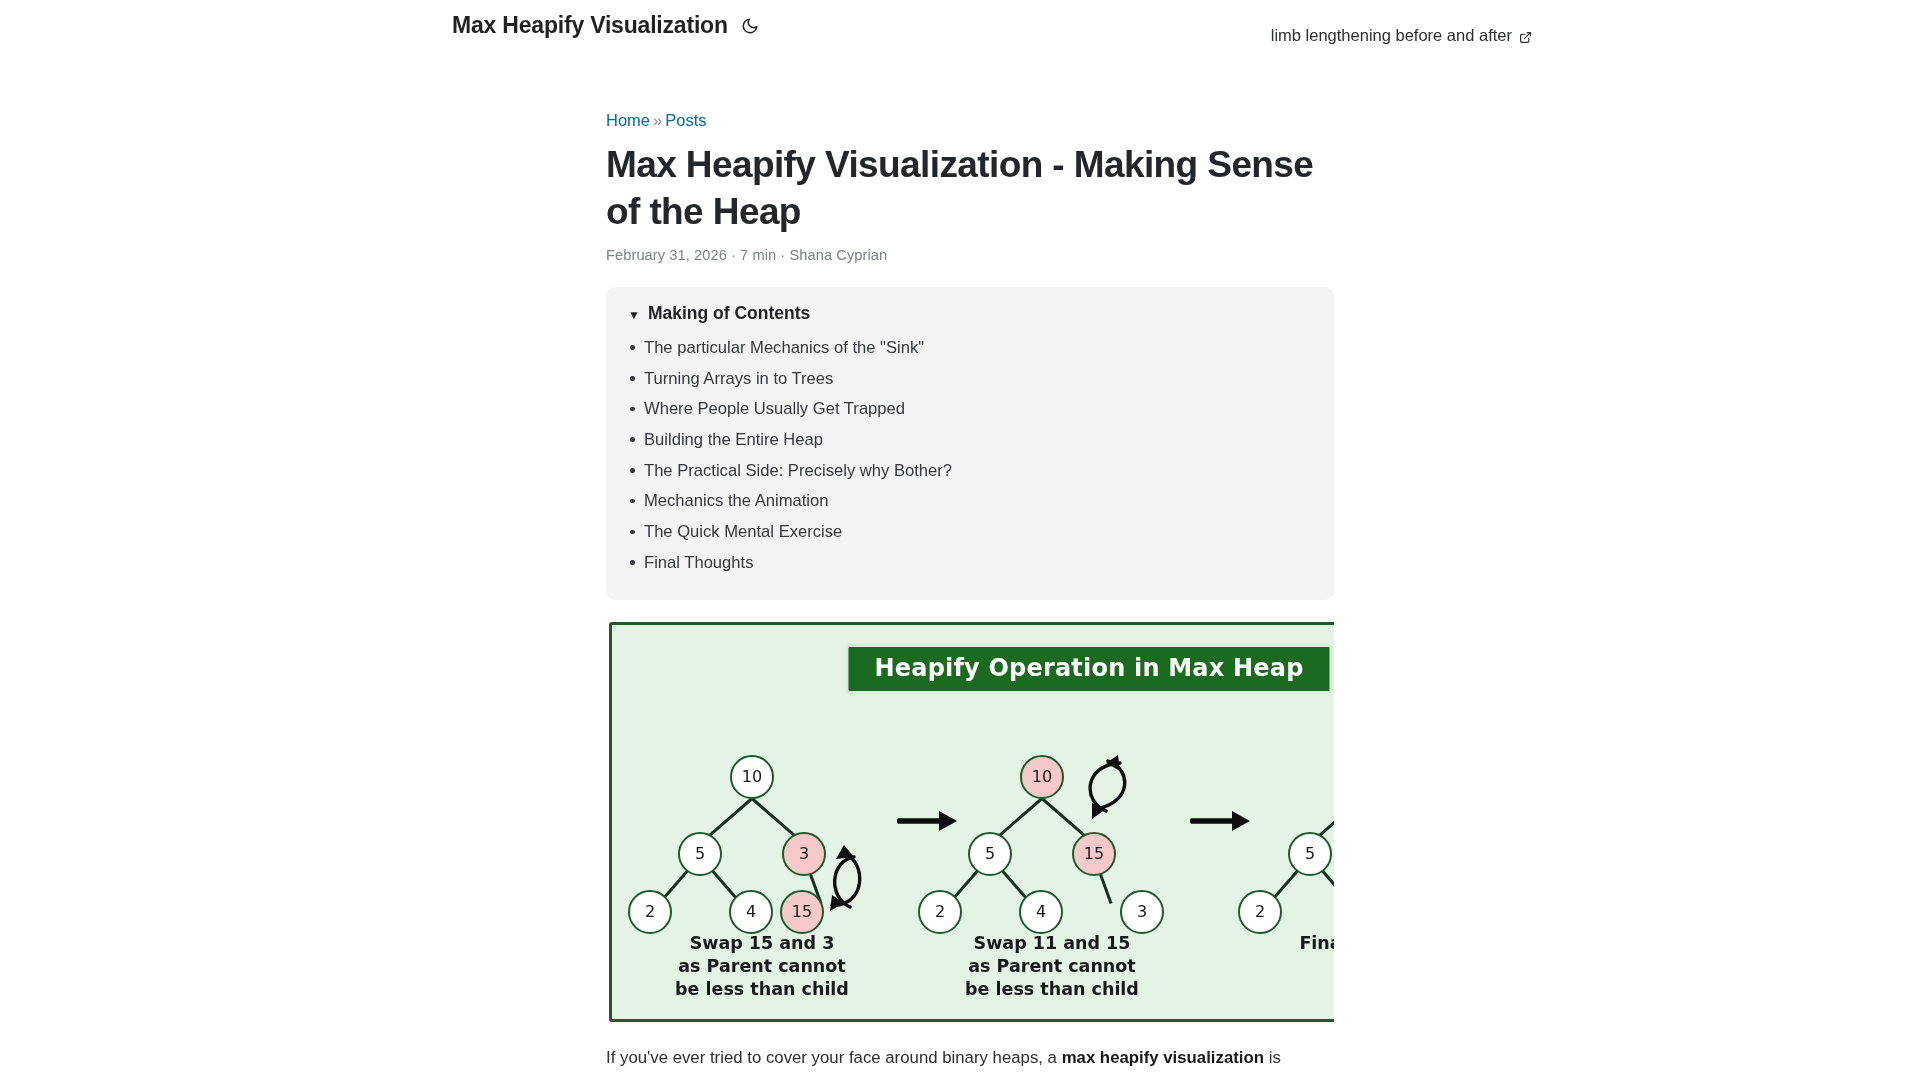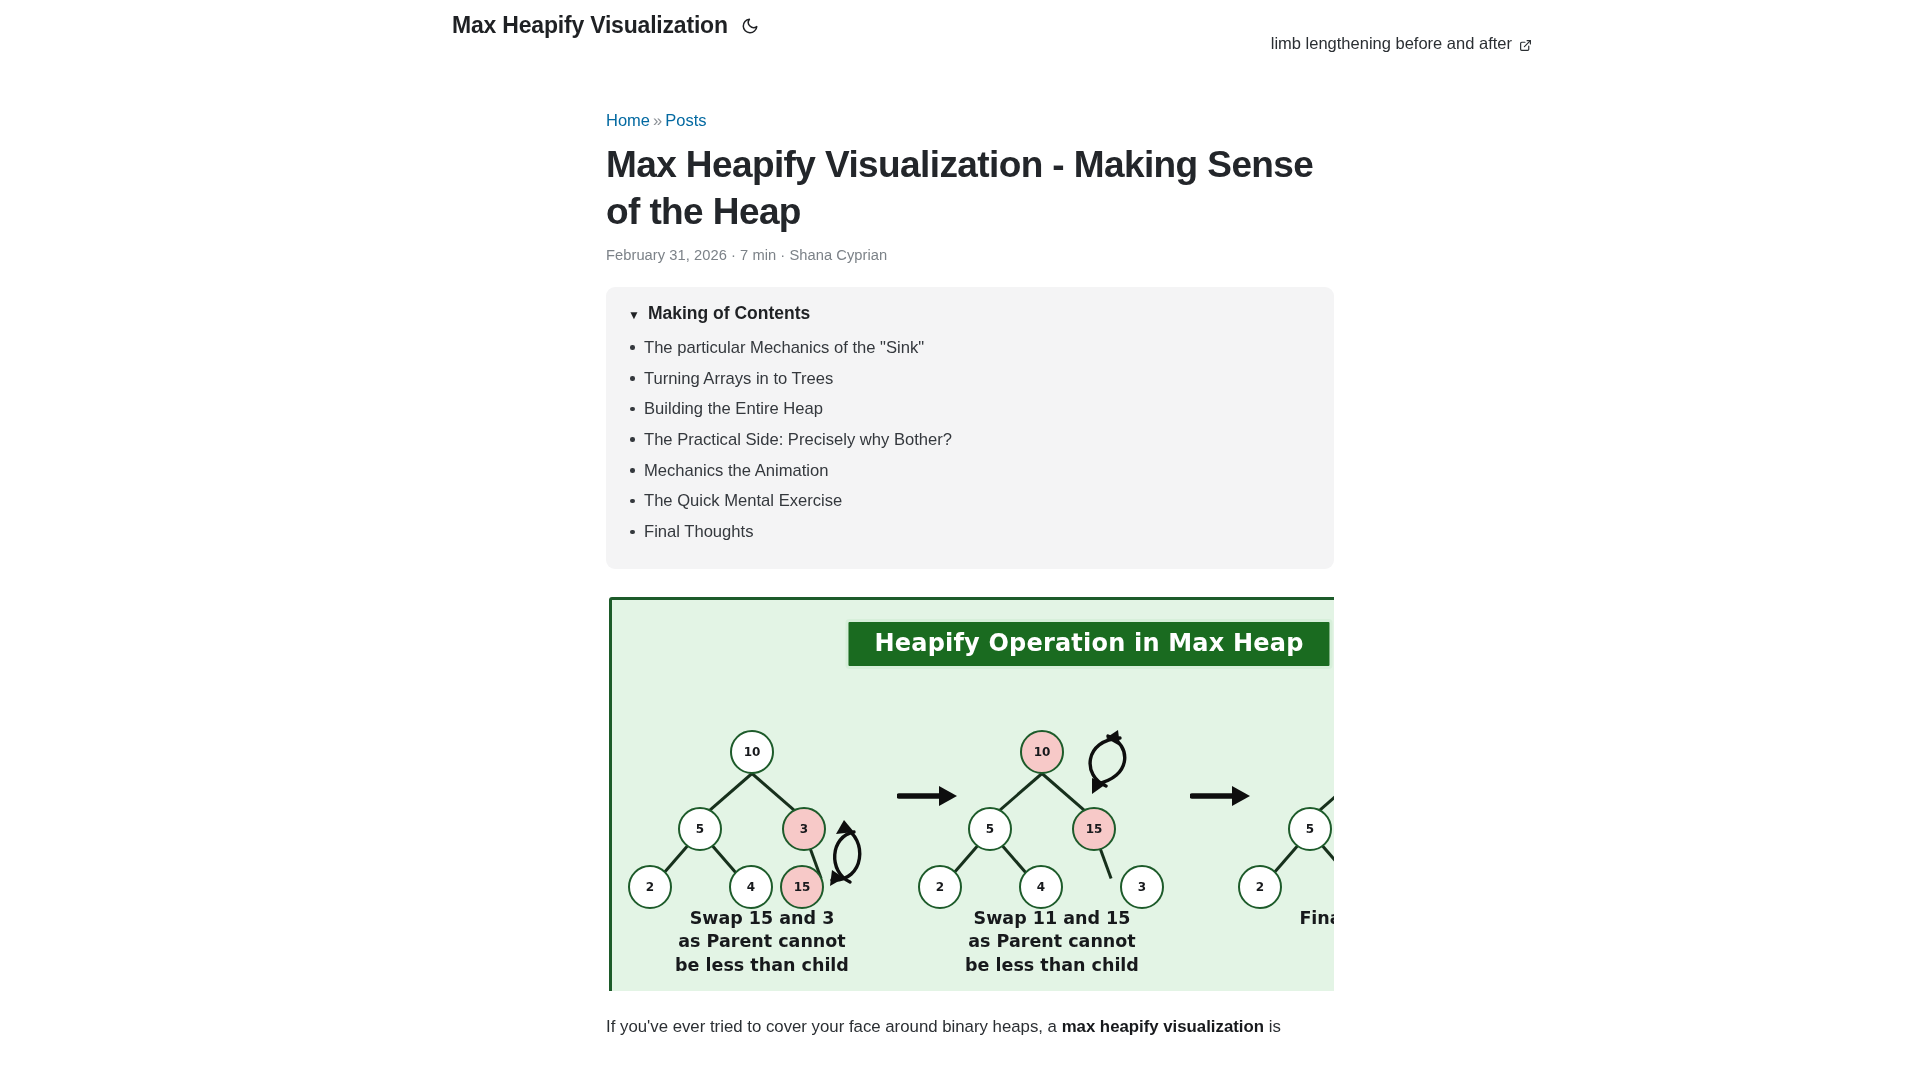--- a/index.html
+++ b/index.html
@@ -39,21 +39,21 @@
     display: inline-flex;
     align-items: center;
     justify-content: center;
     width: 20px; height: 20px;
     color: #1f2124;
     cursor: pointer;
   }
   .header-link {
     position: absolute;
     right: 388px;
-    top: 34px;
+    top: 26px;
     display: flex;
     align-items: center;
     gap: 7px;
     font-size: 16.5px;
     color: #2b2f33;
     white-space: nowrap;
     text-decoration: none;
     cursor: pointer;
   }
   .ext-icon { width: 13px; height: 13px; display: inline-block; color: #2b2f33; }
@@ -134,21 +134,21 @@
   
   .figure {
     width: 728px;
     height: 400px;
     overflow: hidden;
     position: relative;
     margin-bottom: 22px;
   }
   .figure-inner {
     position: absolute;
-    left: 3px; top: 6px;
+    left: 3px; top: 0;
     width: 960px;
     height: 400px;
     background: #e3f4e5;
     border: 3px solid #1d5b2a;
     border-radius: 3px;
   }
   .fig-banner {
     position: absolute;
     left: 50%;
     transform: translateX(-50%);
@@ -168,22 +168,22 @@
   .tree { position: absolute; }
   .node {
     position: absolute;
     width: 44px; height: 44px;
     border-radius: 50%;
     background: #ffffff;
     border: 2.6px solid #1d5b2a;
     display: flex;
     align-items: center;
     justify-content: center;
-    font-size: 12px;
-    font-weight: 700;
+    font-size: 16px;
+    font-weight: 400;
     color: #17191c;
     font-family: "DejaVu Sans", sans-serif;
     z-index: 3;
   }
   .node.hl { background: #f7c9c8; }
   .edge {
     position: absolute;
     height: 3px;
     background: #17301c;
     transform-origin: 0 50%;
@@ -250,20 +250,21 @@
   <div class="post-meta">February 31, 2026 · 7 min · Shana Cyprian</div>
 
   <section class="toc">
     <div class="toc-head">
       <span class="toc-caret">▼</span>
       <span>Making of Contents</span>
     </div>
     <ul class="toc-list">
       <li>The particular Mechanics of the "Sink"</li>
       <li>Turning Arrays in to Trees</li>
+      <li>Where People Usually Get Trapped</li>
       <li>Building the Entire Heap</li>
       <li>The Practical Side: Precisely why Bother?</li>
       <li>Mechanics the Animation</li>
       <li>The Quick Mental Exercise</li>
       <li>Final Thoughts</li>
     </ul>
   </section>
 
   <figure class="figure">
     <div class="figure-inner">

